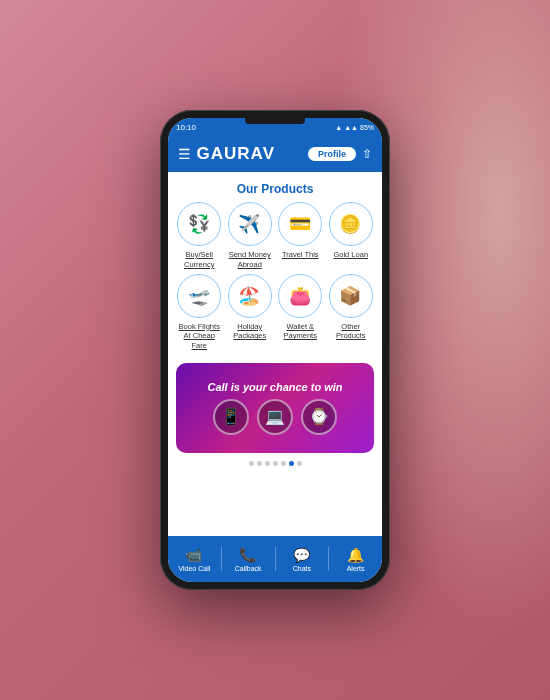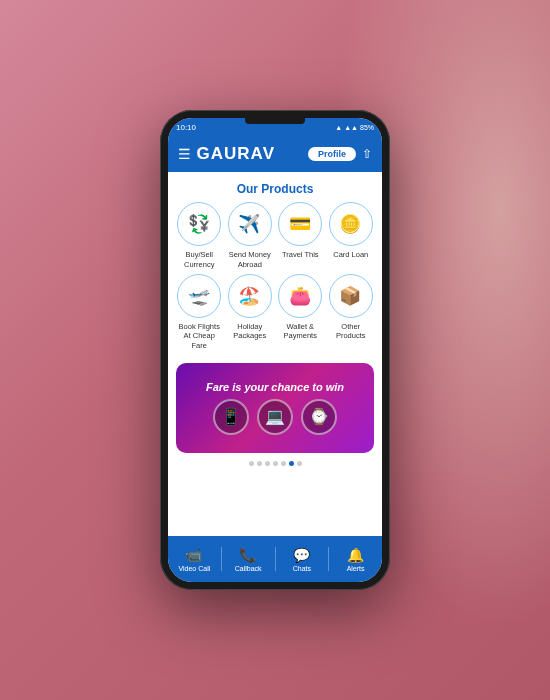--- a/index.html
+++ b/index.html
@@ -187,20 +187,21 @@
       justify-content: center;
       background: white;
       font-size: 18px;
     }
 
     .product-label {
       color: #333;
       font-size: 7.5px;
       text-align: center;
       line-height: 1.3;
+      text-decoration: underline;
     }
 
     
     .banner-section {
       margin: 4px 8px;
       border-radius: 10px;
       overflow: hidden;
       background: linear-gradient(135deg, #6a0dad, #c0208a, #9b1dca);
       height: 90px;
       display: flex;
@@ -349,21 +350,21 @@
             <span class="product-label">Send Money<br>Abroad</span>
           </div>
 
           <div class="product-item">
             <div class="product-icon-wrap">💳</div>
             <span class="product-label">Travel This</span>
           </div>
 
           <div class="product-item">
             <div class="product-icon-wrap">🪙</div>
-            <span class="product-label">Card Loan</span>
+            <span class="product-label">Gold Loan</span>
           </div>
 
           <div class="product-item">
             <div class="product-icon-wrap">🛫</div>
             <span class="product-label">Book Flights<br>At Cheap<br>Fare</span>
           </div>
 
           <div class="product-item">
             <div class="product-icon-wrap">🏖️</div>
             <span class="product-label">Holiday<br>Packages</span>
@@ -375,21 +376,21 @@
           </div>
 
           <div class="product-item">
             <div class="product-icon-wrap">📦</div>
             <span class="product-label">Other<br>Products</span>
           </div>
 
         </div>
 
         <div class="banner-section">
-          <span class="banner-text">Fare is your chance to win</span>
+          <span class="banner-text">Call is your chance to win</span>
           <div class="banner-icons">
             <div class="banner-icon-item">📱</div>
             <div class="banner-icon-item">💻</div>
             <div class="banner-icon-item">⌚</div>
           </div>
         </div>
 
         <div class="banner-dots">
           <div class="dot"></div>
           <div class="dot"></div>

